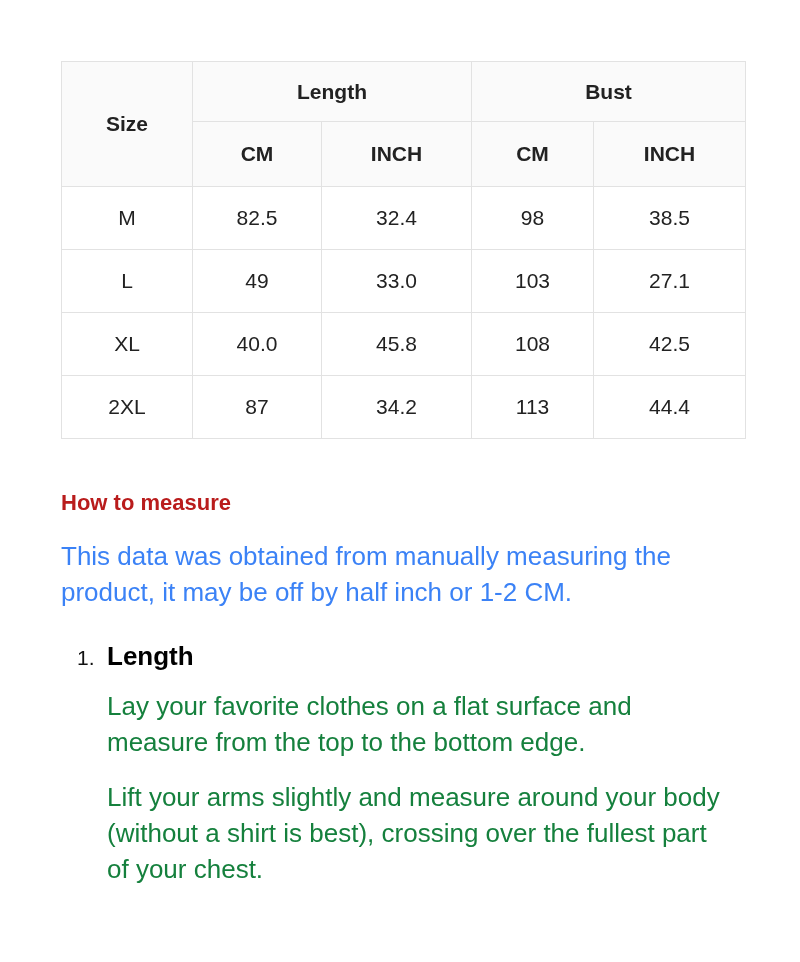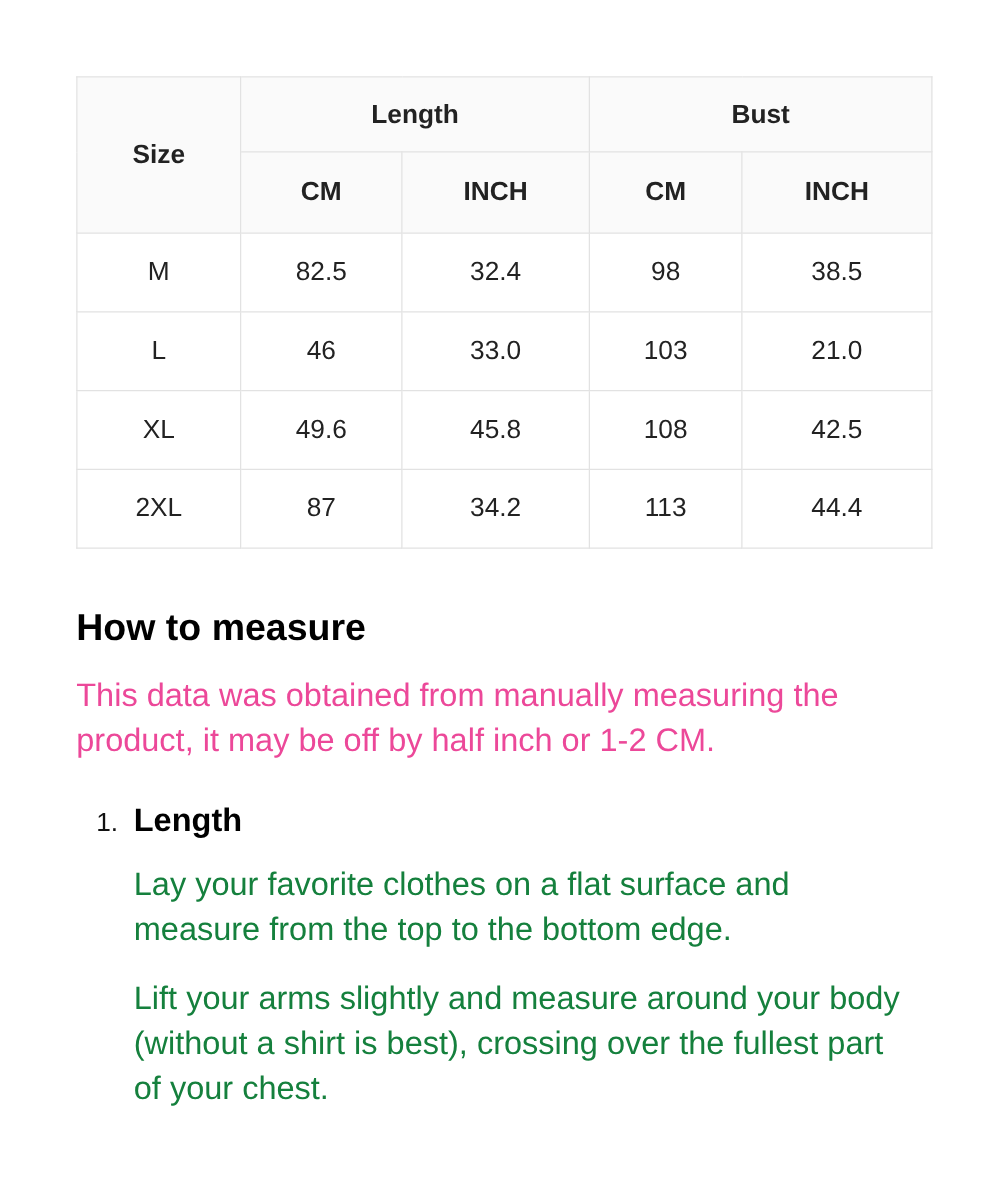--- a/index.html
+++ b/index.html
@@ -48,31 +48,31 @@
     font-weight: normal;
   }
   col.c-size { width: 131px; }
   col.c-lcm  { width: 129px; }
   col.c-linch{ width: 150px; }
   col.c-bcm  { width: 122px; }
   col.c-binch{ width: 152px; }
 
   
   .howto-title {
-    font-size: 30px;
+    font-size: 22px;
     font-weight: bold;
-    color: #000000;
+    color: #b91c1c;
     margin: 45px 0 17px 0;
     line-height: 37px;
   }
   .howto-intro {
     font-size: 26px;
     line-height: 36px;
     margin: 0 0 28px 0;
-    color: #ec4899;
+    color: #3b82f6;
   }
   ol.steps {
     list-style: none;
     margin: 0;
     padding: 0;
   }
   ol.steps li { margin: 16px; }
   .step-head {
     margin: 0 0 10px 0;
     line-height: 36px;
@@ -124,28 +124,28 @@
     <tbody>
       <tr>
         <td>M</td>
         <td>82.5</td>
         <td>32.4</td>
         <td>98</td>
         <td>38.5</td>
       </tr>
       <tr>
         <td>L</td>
-        <td>46</td>
+        <td>49</td>
         <td>33.0</td>
         <td>103</td>
-        <td>21.0</td>
+        <td>27.1</td>
       </tr>
       <tr>
         <td>XL</td>
-        <td>49.6</td>
+        <td>40.0</td>
         <td>45.8</td>
         <td>108</td>
         <td>42.5</td>
       </tr>
       <tr>
         <td>2XL</td>
         <td>87</td>
         <td>34.2</td>
         <td>113</td>
         <td>44.4</td>

